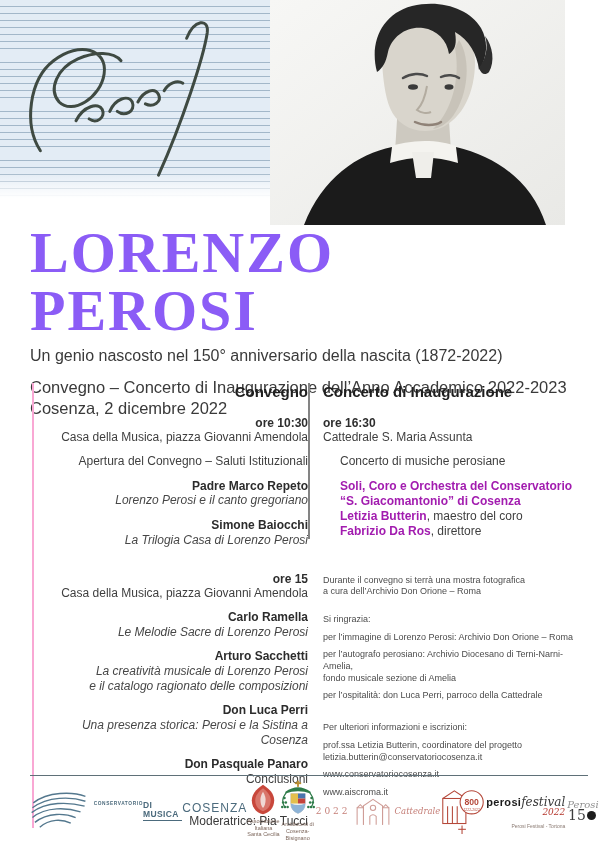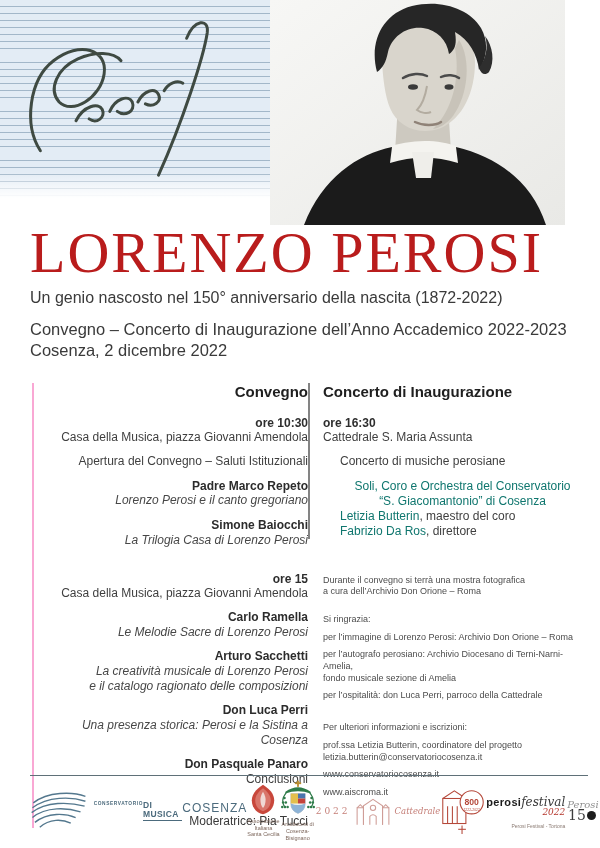--- a/index.html
+++ b/index.html
@@ -16,40 +16,40 @@
     background-position:0 6px;
   }
   .staff-bg::after{content:"";position:absolute;left:0;right:0;bottom:0;height:26px;
     background:linear-gradient(180deg, rgba(255,255,255,0), #ffffff);}
   .signature{position:absolute;left:16px;top:6px;width:225px;height:178px;}
   .photo{position:absolute;left:270px;top:0;width:295px;height:225px;}
   .photo svg{display:block;width:100%;height:100%;}
   
   .title-block{position:absolute;left:30px;top:224px;width:548px;}
   .title-block h1{
-    margin:0;font-family:"Liberation Serif",serif;font-weight:400;
-    font-size:58px;line-height:1.0;letter-spacing:2px;color:#b91c1c;
+    margin:0;font-family:"Liberation Serif",serif;font-weight:700;
+    font-size:58px;line-height:1.0;letter-spacing:2px;color:#8b5cf6;
   }
   .subtitle{margin:7px 0 0;font-size:16px;color:#3a3a3a;}
   .event{margin:12px 0 0;font-size:16.5px;line-height:1.27;color:#3a3a3a;}
   
   .columns{position:absolute;left:32px;top:383px;width:553px;display:flex;align-items:flex-start;}
   .col-left{width:276px;box-sizing:border-box;border-left:2px solid #f9a8d4;padding-left:13px;text-align:right;}
   .col-right{width:277px;box-sizing:border-box;}
   .concert-block{border-left:2px solid #848484;padding-left:13px;}
   .col-heading{margin:0 0 16px;font-size:15px;font-weight:700;color:#1f1f1f;}
   .time{font-weight:700;font-size:12px;color:#2e2e2e;}
   .venue{font-size:12px;color:#3f3f3f;}
   .item{margin:10px 0 0 17px;font-size:12px;line-height:1.22;color:#3f3f3f;}
   .speaker{font-weight:700;color:#2c2c2c;}
   .talk{font-style:italic;color:#474747;white-space:pre-line;}
   .session2{margin-top:25px;}
   .moderator{margin:28px 0 0 17px;font-size:12px;color:#3a3a3a;}
   .performers div{line-height:1.25;}
-  .bold{font-weight:400;color:#0f766e;text-align:center;}
+  .bold{font-weight:700;color:#a21caf;}
   .notes{margin-top:36px;padding-left:15px;font-size:9px;line-height:1.3;color:#4c4c4c;}
   .notes p,.info p{margin:0 0 6px;white-space:pre-line;}
   .thanks-heading{margin-top:16px !important;}
   .info{margin-top:20px;padding-left:15px;font-size:9px;line-height:1.3;color:#4c4c4c;}
   
   .footer-rule{position:absolute;left:30px;top:775px;width:558px;height:1px;background:#5f7078;}
   .logos{position:absolute;left:30px;top:782px;width:558px;height:58px;
          display:flex;align-items:center;justify-content:space-between;}
   .logo{display:flex;flex-direction:column;align-items:center;}
   .logo-caption{margin-top:3px;font-size:5.5px;line-height:1.25;text-align:center;

